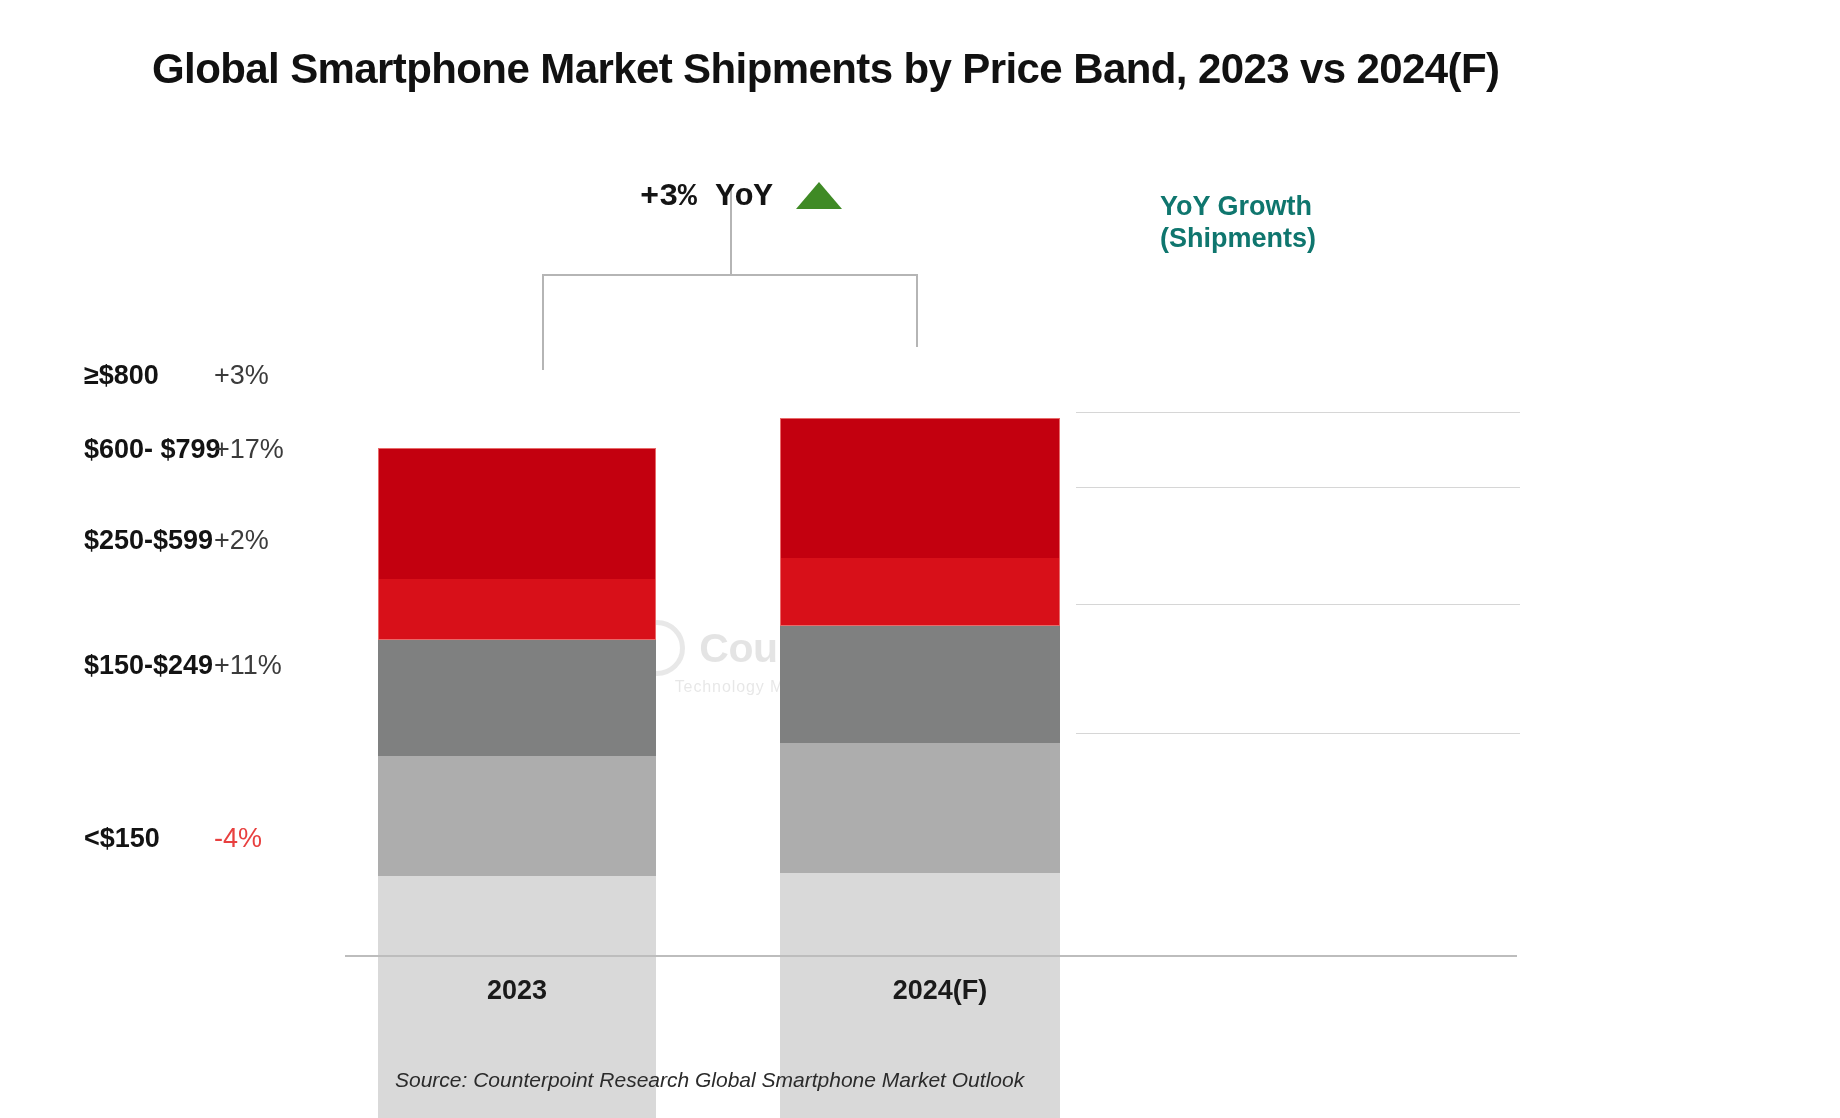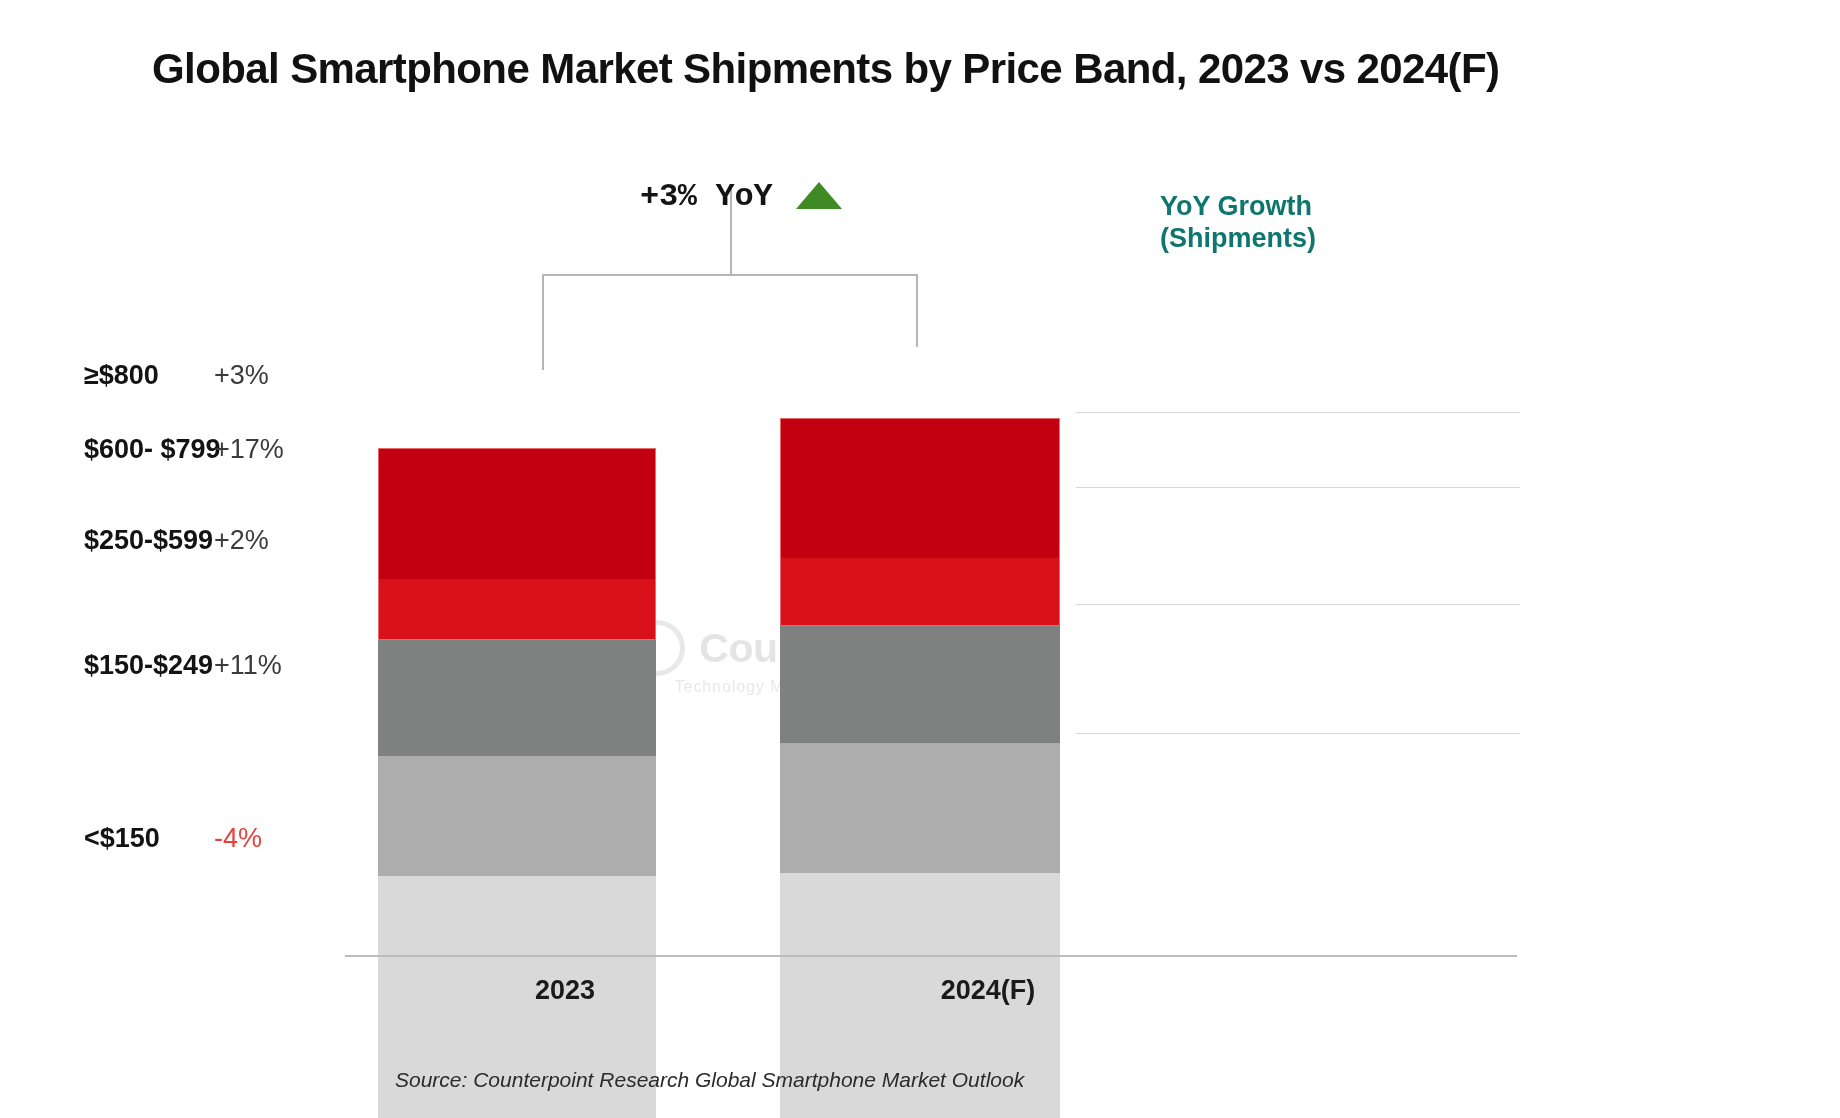--- a/index.html
+++ b/index.html
@@ -113,21 +113,20 @@
     background: #bdbdbd;
   }
   .x-tick-label {
     position: absolute;
     top: 975px;
     font-size: 27px;
     font-weight: bold;
     color: #1a1a1a;
     text-align: center;
     white-space: nowrap;
-    padding-left: 48px;
   }
 
   
   #bracket {
     position: absolute;
     left: 520px;
     top: 230px;
     width: 420px;
     height: 120px;
   }

